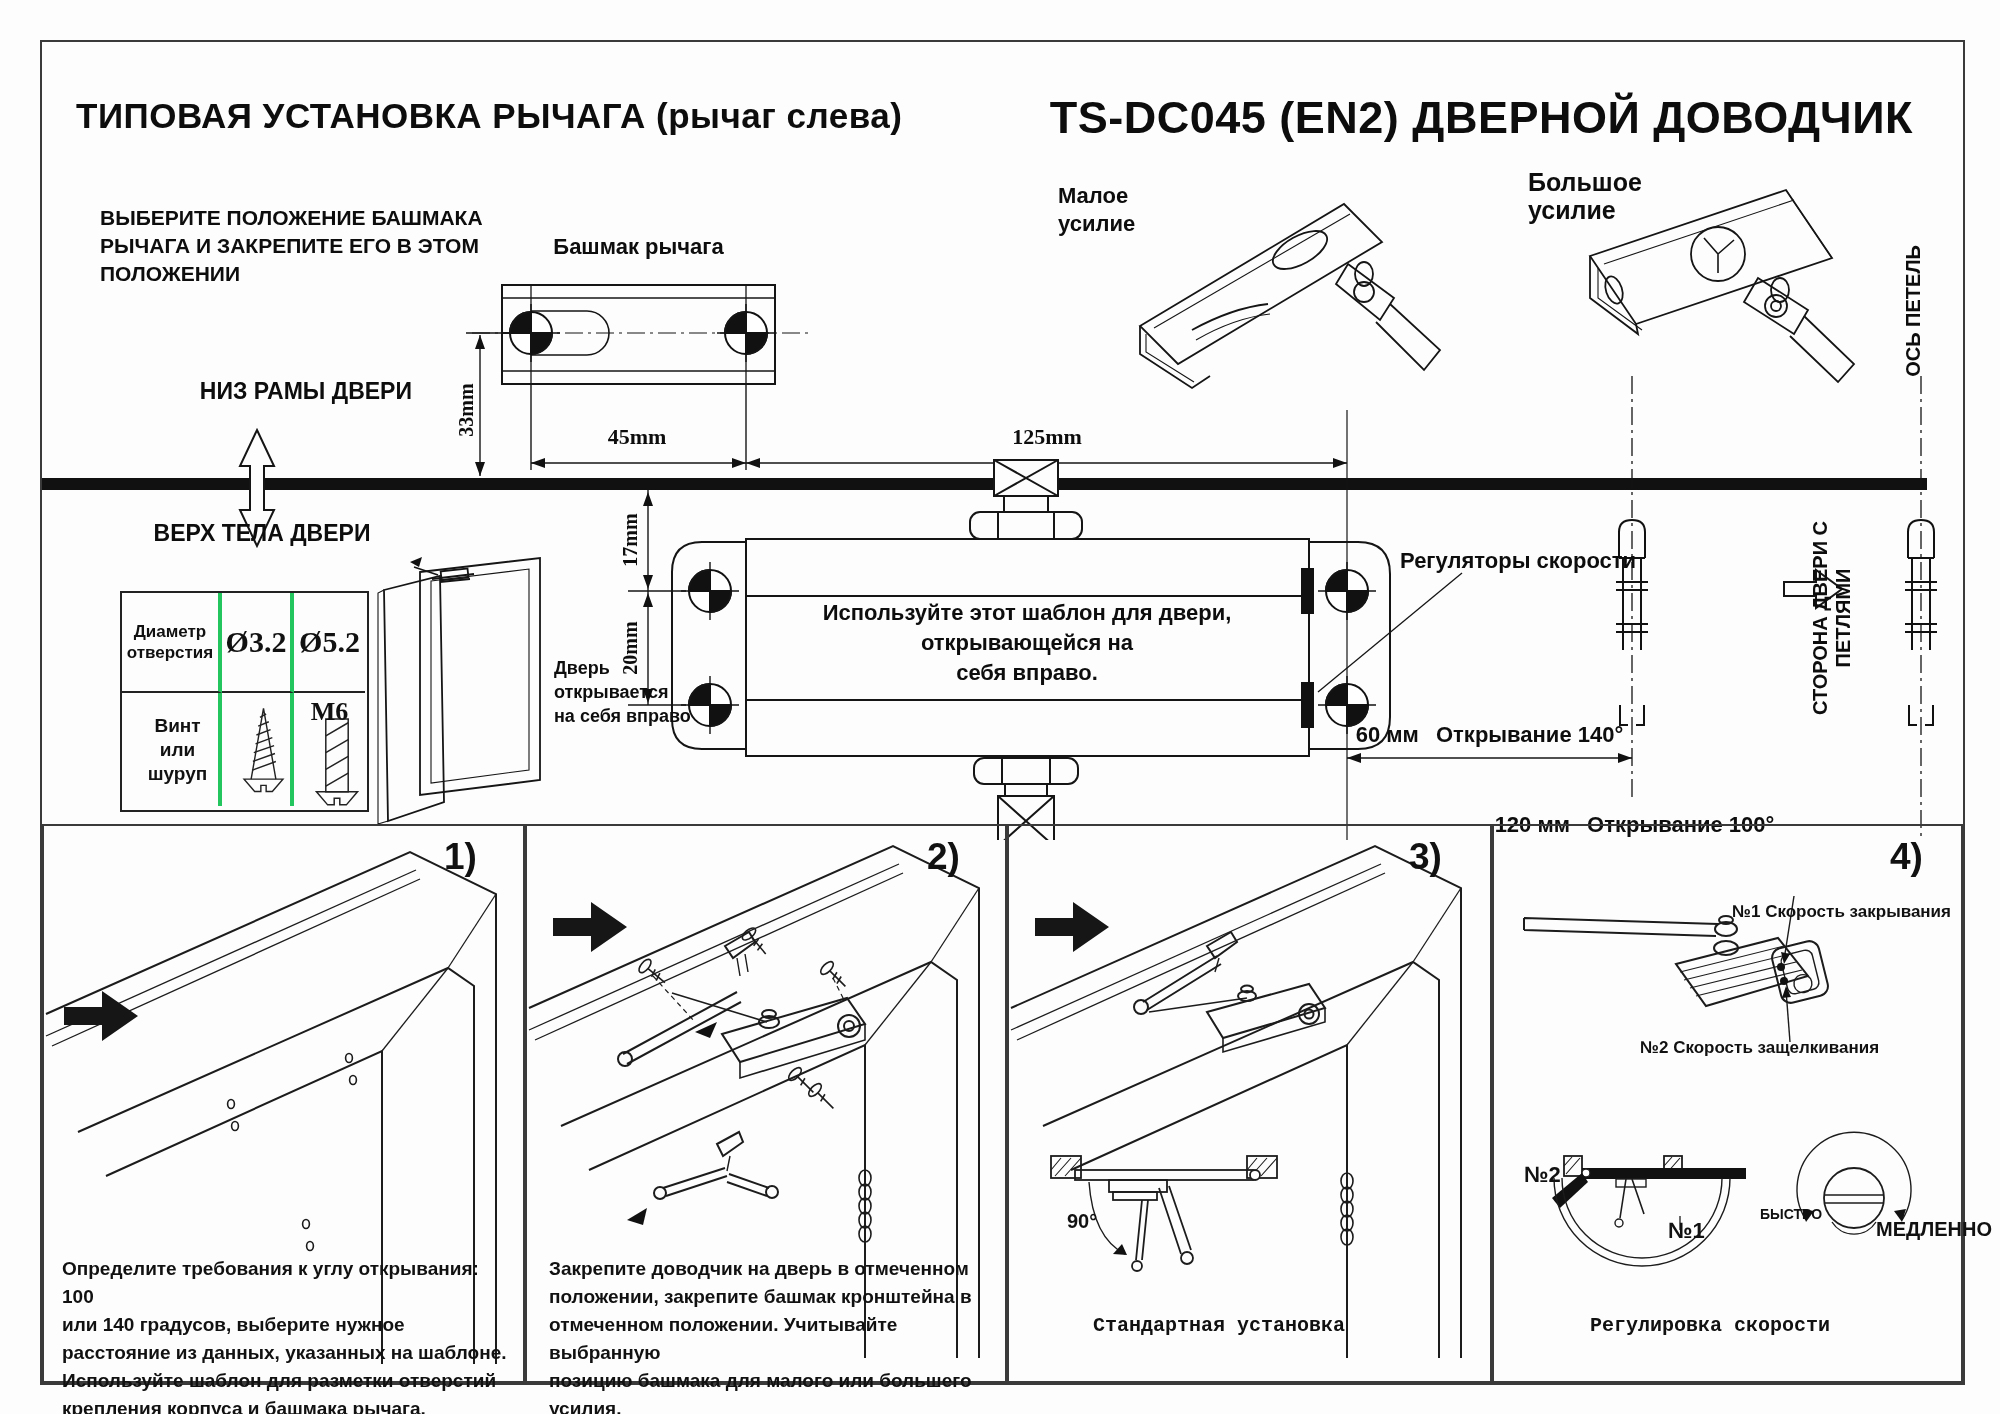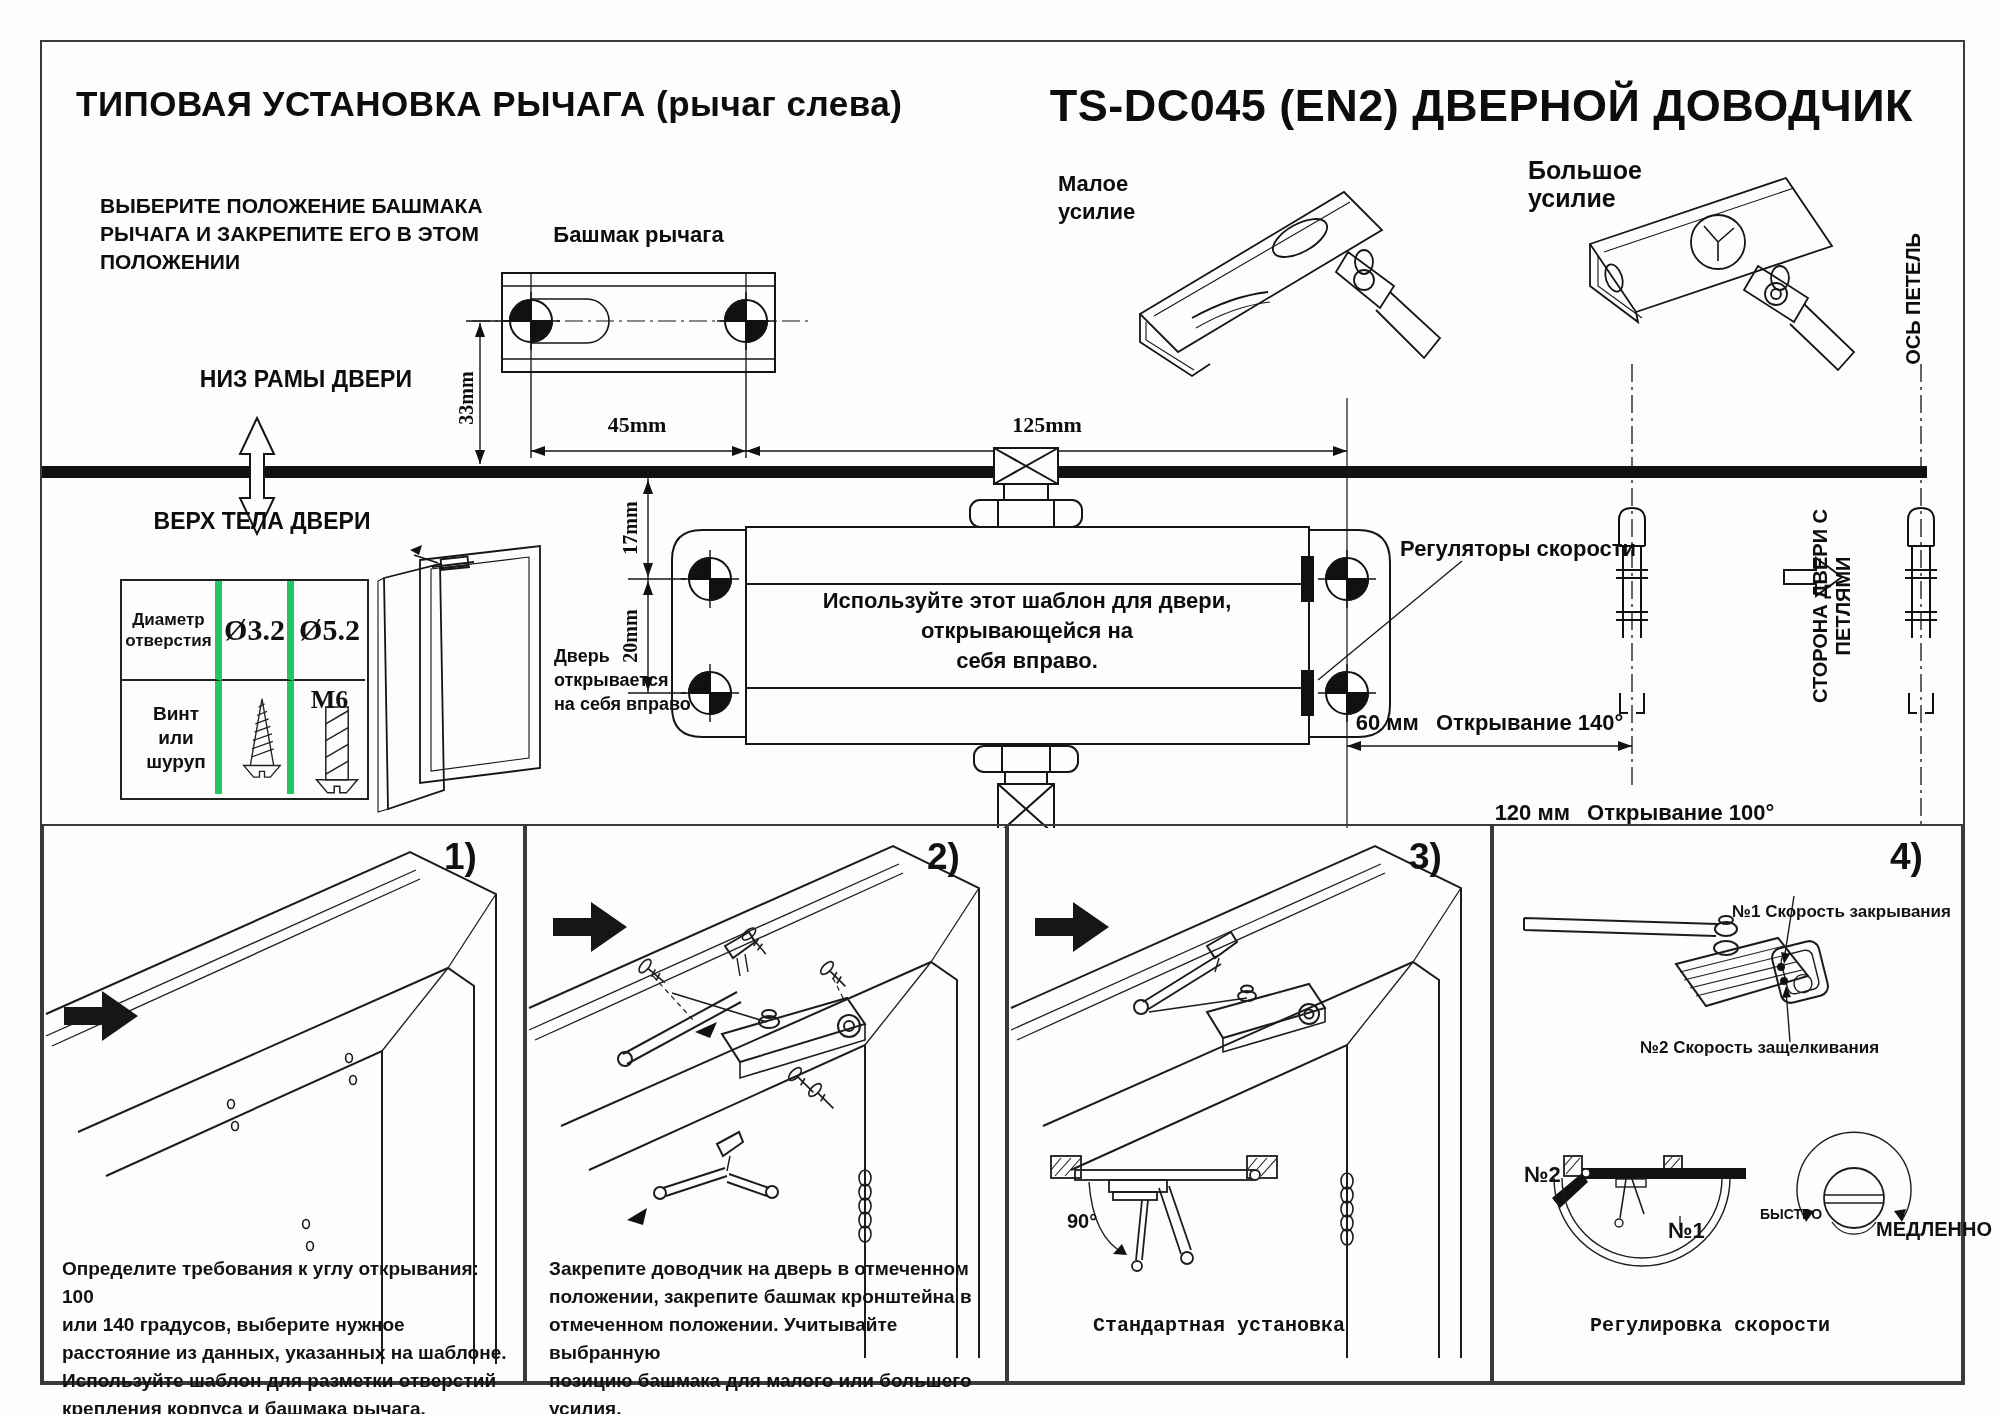--- a/index.html
+++ b/index.html
@@ -1,20 +1,20 @@
 <!DOCTYPE html>
 <html><head>
 <meta charset="utf-8">
 <style>
   html,body{margin:0;padding:0;background:#888;}
   .page{position:relative;width:2000px;height:1414px;background:#fdfdfd;
         font-family:"Liberation Sans",sans-serif;color:#111;overflow:hidden;}
   .sheet{position:absolute;left:40px;top:40px;width:1921px;height:1341px;
          border:2px solid #3a3a3a;background:#fdfdfd;}
-  .top-sec{position:absolute;left:0;top:4px;width:1921px;height:782px;}
+  .top-sec{position:absolute;left:0;top:16px;width:1921px;height:782px;}
   .top-sec svg.art{position:absolute;left:0;top:0;}
   .ov{position:absolute;white-space:pre-line;font-weight:bold;color:#0d0d0d;}
   .ctr{text-align:center;}
   .serifdim{font-family:"Liberation Serif",serif;font-weight:bold;}
   .rot{transform:rotate(-90deg);transform-origin:center center;}
   .title-left{left:34px;top:38px;font-size:35px;letter-spacing:.5px;}
   .title-right{right:50px;top:34px;font-size:45px;letter-spacing:.5px;}
   .instruction{left:58px;top:146px;font-size:21px;line-height:28px;}
   .shoe-label{left:460px;top:176px;width:273px;font-size:22px;}
   .frame-bottom{left:120px;top:320px;width:250px;font-size:23px;text-align:right;}
@@ -30,21 +30,21 @@
   .speedreg{left:1358px;top:490px;font-size:22px;}
   .force-small{left:1016px;top:124px;font-size:22px;line-height:28px;}
   .force-large{left:1486px;top:110px;font-size:25px;line-height:28px;}
   .door-opens{left:512px;top:598px;font-size:18px;line-height:24px;}
   .hinge-axis{left:1792px;top:241px;width:160px;height:24px;font-size:20px;}
   .hinge-side{left:1634px;top:548px;width:290px;height:24px;font-size:20px;}
   
   .holetab{position:absolute;left:78px;top:533px;width:245px;height:217px;
            border:2px solid #222;display:grid;
            grid-template-columns:100px 72px 71px;grid-template-rows:100px 113px;}
-  .holetab .cell{border-right:7px solid #22c55e;border-bottom:2px solid #222;
+  .holetab .cell{border-right:4px solid #22c55e;border-bottom:2px solid #222;
            position:relative;display:flex;align-items:center;justify-content:center;
            font-weight:bold;text-align:center;white-space:pre-line;}
   .holetab .cell.last{border-right:none;}
   .holetab .cell.bot{border-bottom:none;padding-left:15px;}
   .holetab .h1{font-size:17px;line-height:21px;}
   .holetab .h2{font-size:19px;line-height:24px;}
   .holetab .dia{font-family:"Liberation Serif",serif;font-size:30px;}
   .m6lab{position:absolute;left:50%;top:4px;transform:translateX(-50%);
          font-family:"Liberation Serif",serif;font-size:26px;font-weight:bold;}
   

